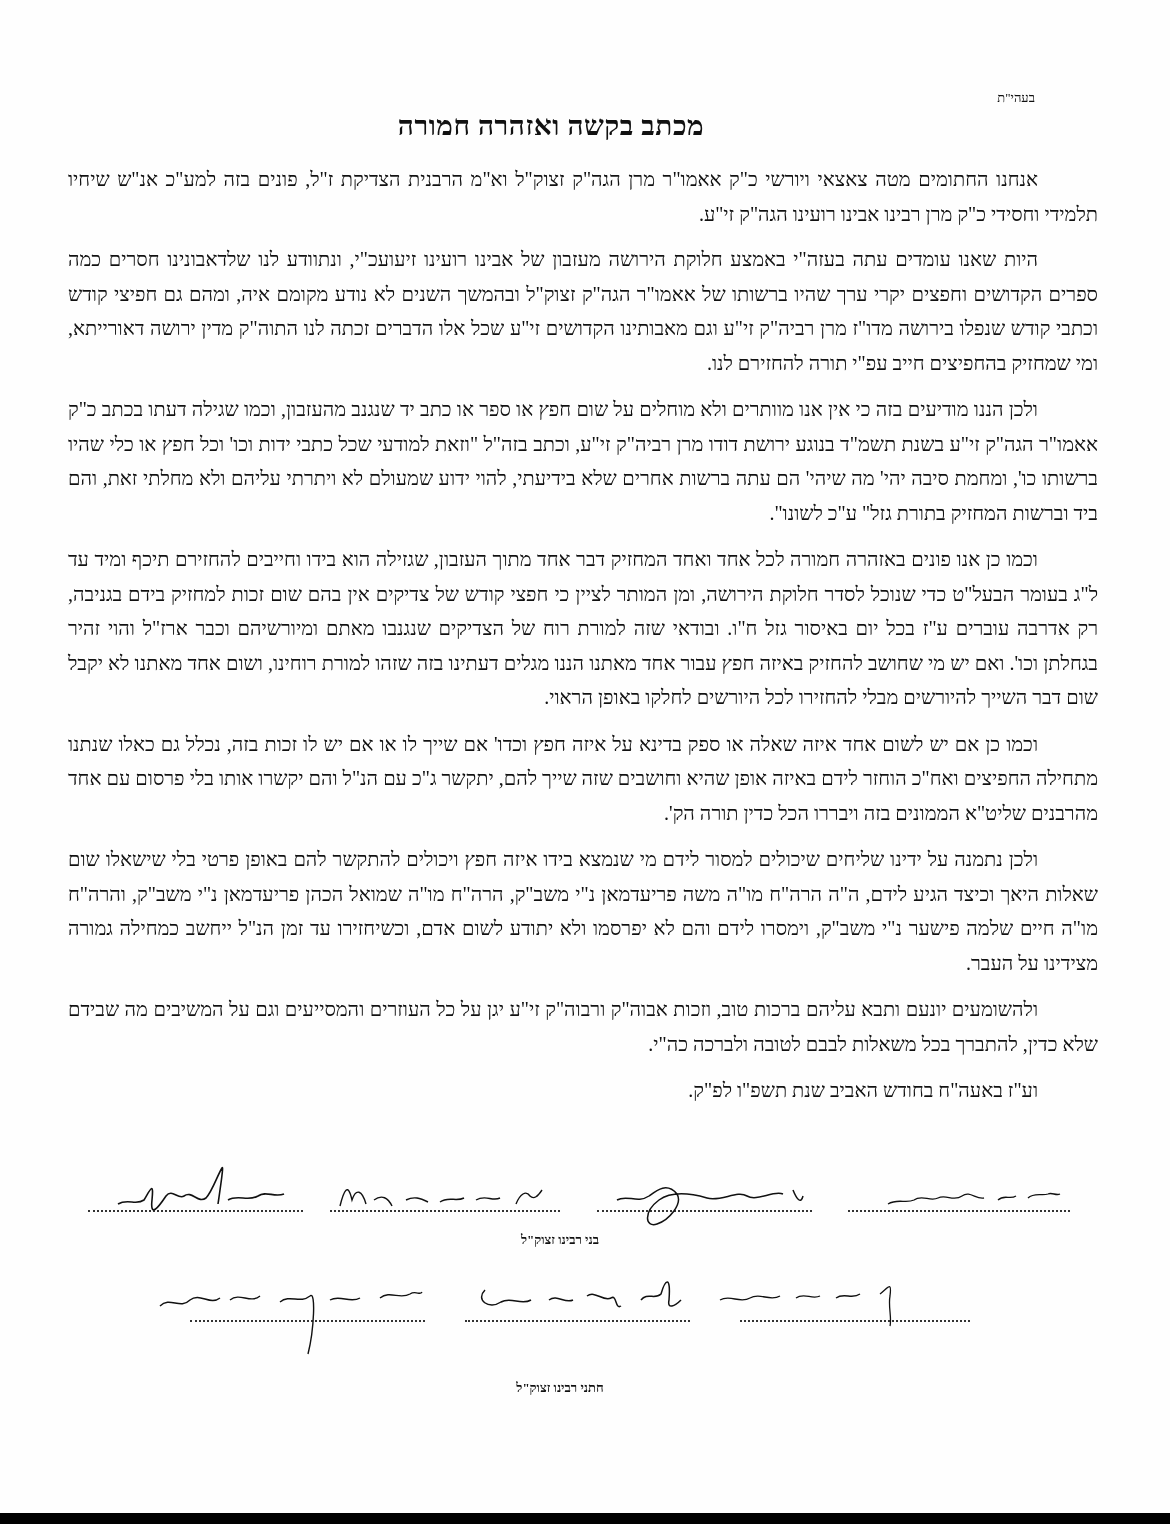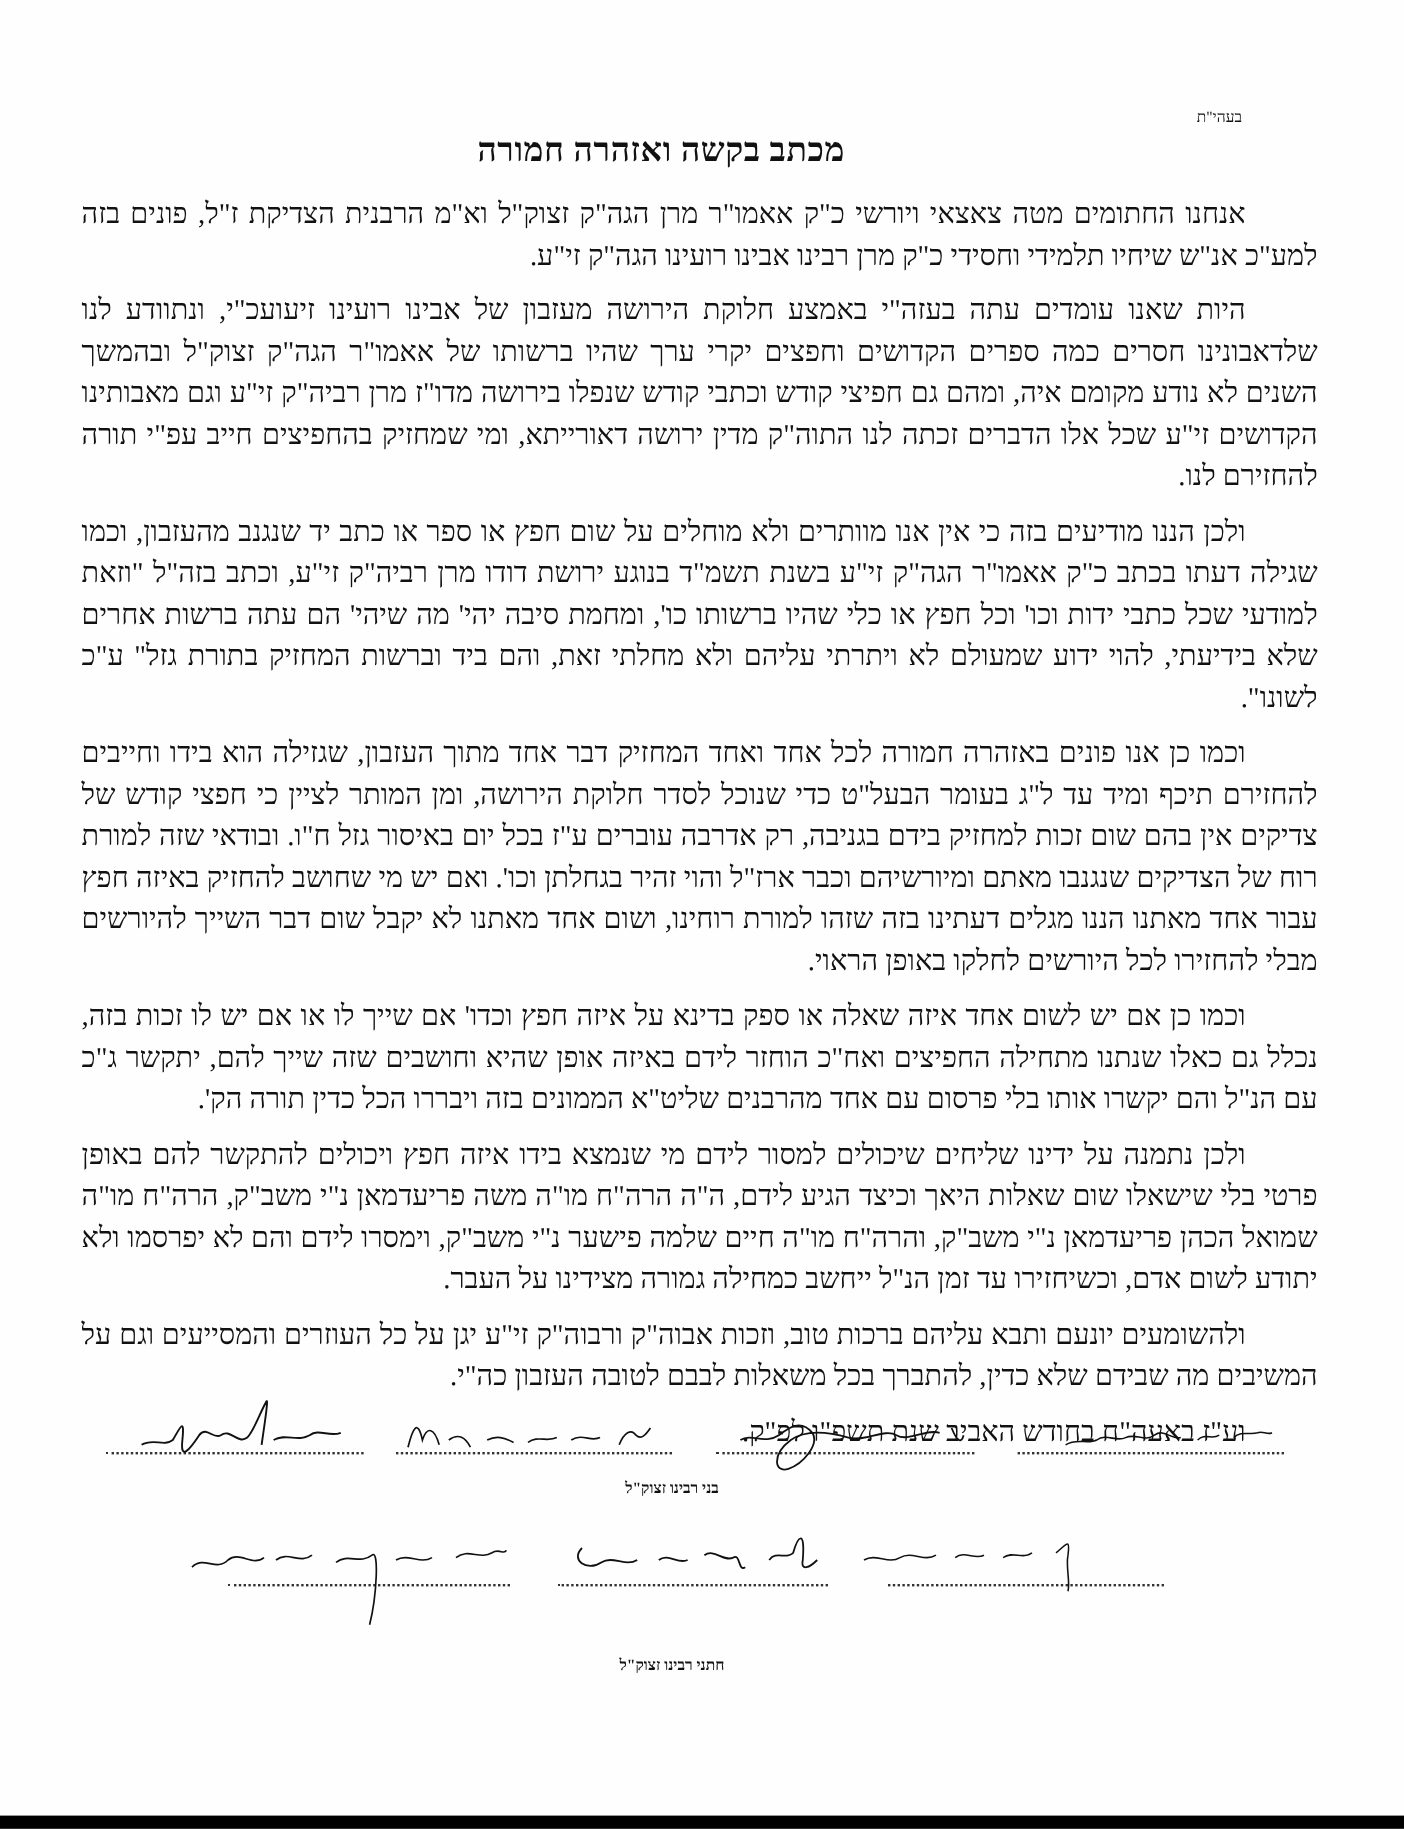--- a/index.html
+++ b/index.html
@@ -50,21 +50,21 @@
       letter-spacing: 0.5px;
     }
     .body {
       position: absolute;
       top: 162px;
       left: 68px;
       width: 1030px;
       direction: rtl;
       text-align: justify;
       font-family: "Liberation Serif", serif;
-      font-size: 24px;
+      font-size: 20px;
       line-height: 34.5px;
     }
     .para {
       margin: 0 0 12px 0;
       text-indent: 60px;
       text-align-last: right;
     }
     .para.p1 { margin-bottom: 11px; }
     .date {
       text-indent: 60px;
@@ -117,21 +117,21 @@
 
   <div class="title">מכתב בקשה ואזהרה חמורה</div>
 
   <div class="body">
     <p class="para p1">אנחנו החתומים מטה צאצאי ויורשי כ"ק אאמו"ר מרן הגה"ק זצוק"ל וא"מ הרבנית הצדיקת ז"ל, פונים בזה למע"כ אנ"ש שיחיו תלמידי וחסידי כ"ק מרן רבינו אבינו רועינו הגה"ק זי"ע.</p>
     <p class="para">היות שאנו עומדים עתה בעזה"י באמצע חלוקת הירושה מעזבון של אבינו רועינו זיעועכ"י, ונתוודע לנו שלדאבונינו חסרים כמה ספרים הקדושים וחפצים יקרי ערך שהיו ברשותו של אאמו"ר הגה"ק זצוק"ל ובהמשך השנים לא נודע מקומם איה, ומהם גם חפיצי קודש וכתבי קודש שנפלו בירושה מדו"ז מרן רביה"ק זי"ע וגם מאבותינו הקדושים זי"ע שכל אלו הדברים זכתה לנו התוה"ק מדין ירושה דאורייתא, ומי שמחזיק בהחפיצים חייב עפ"י תורה להחזירם לנו.</p>
     <p class="para">ולכן הננו מודיעים בזה כי אין אנו מוותרים ולא מוחלים על שום חפץ או ספר או כתב יד שנגנב מהעזבון, וכמו שגילה דעתו בכתב כ"ק אאמו"ר הגה"ק זי"ע בשנת תשמ"ד בנוגע ירושת דודו מרן רביה"ק זי"ע, וכתב בזה"ל "וזאת למודעי שכל כתבי ידות וכו' וכל חפץ או כלי שהיו ברשותו כו', ומחמת סיבה יהי' מה שיהי' הם עתה ברשות אחרים שלא בידיעתי, להוי ידוע שמעולם לא ויתרתי עליהם ולא מחלתי זאת, והם ביד וברשות המחזיק בתורת גזל" ע"כ לשונו".</p>
     <p class="para">וכמו כן אנו פונים באזהרה חמורה לכל אחד ואחד המחזיק דבר אחד מתוך העזבון, שגזילה הוא בידו וחייבים להחזירם תיכף ומיד עד ל"ג בעומר הבעל"ט כדי שנוכל לסדר חלוקת הירושה, ומן המותר לציין כי חפצי קודש של צדיקים אין בהם שום זכות למחזיק בידם בגניבה, רק אדרבה עוברים ע"ז בכל יום באיסור גזל ח"ו. ובודאי שזה למורת רוח של הצדיקים שנגנבו מאתם ומיורשיהם וכבר ארז"ל והוי זהיר בגחלתן וכו'. ואם יש מי שחושב להחזיק באיזה חפץ עבור אחד מאתנו הננו מגלים דעתינו בזה שזהו למורת רוחינו, ושום אחד מאתנו לא יקבל שום דבר השייך להיורשים מבלי להחזירו לכל היורשים לחלקו באופן הראוי.</p>
     <p class="para">וכמו כן אם יש לשום אחד איזה שאלה או ספק בדינא על איזה חפץ וכדו' אם שייך לו או אם יש לו זכות בזה, נכלל גם כאלו שנתנו מתחילה החפיצים ואח"כ הוחזר לידם באיזה אופן שהיא וחושבים שזה שייך להם, יתקשר ג"כ עם הנ"ל והם יקשרו אותו בלי פרסום עם אחד מהרבנים שליט"א הממונים בזה ויבררו הכל כדין תורה הק'.</p>
     <p class="para">ולכן נתמנה על ידינו שליחים שיכולים למסור לידם מי שנמצא בידו איזה חפץ ויכולים להתקשר להם באופן פרטי בלי שישאלו שום שאלות היאך וכיצד הגיע לידם, ה"ה הרה"ח מו"ה משה פריעדמאן נ"י משב"ק, הרה"ח מו"ה שמואל הכהן פריעדמאן נ"י משב"ק, והרה"ח מו"ה חיים שלמה פישער נ"י משב"ק, וימסרו לידם והם לא יפרסמו ולא יתודע לשום אדם, וכשיחזירו עד זמן הנ"ל ייחשב כמחילה גמורה מצידינו על העבר.</p>
-    <p class="para">ולהשומעים יונעם ותבא עליהם ברכות טוב, וזכות אבוה"ק ורבוה"ק זי"ע יגן על כל העוזרים והמסייעים וגם על המשיבים מה שבידם שלא כדין, להתברך בכל משאלות לבבם לטובה העזבון כה"י.</p>
+    <p class="para">ולהשומעים יונעם ותבא עליהם ברכות טוב, וזכות אבוה"ק ורבוה"ק זי"ע יגן על כל העוזרים והמסייעים וגם על המשיבים מה שבידם שלא כדין, להתברך בכל משאלות לבבם לטובה ולברכה כה"י.</p>
     <p class="para date">וע"ז באעה"ח בחודש האביב שנת תשפ"ו לפ"ק.</p>
   </div>
 
   <div class="sig-row row1">
     <div class="sig" style="left:88px; width:215px;">
       <div class="dots"></div>
       <svg viewBox="0 0 215 60">
         <path d="M30,44 C40,38 48,46 56,40 C62,30 66,20 64,40 C62,58 70,48 78,36 C84,28 90,40 96,36 C104,30 110,44 118,38 C124,32 130,14 134,8 C136,4 132,30 130,44 M140,40 C150,34 160,42 170,36 C178,30 186,38 196,34" stroke="#111" stroke-width="1.6" fill="none"></path>
       </svg>
     </div>

